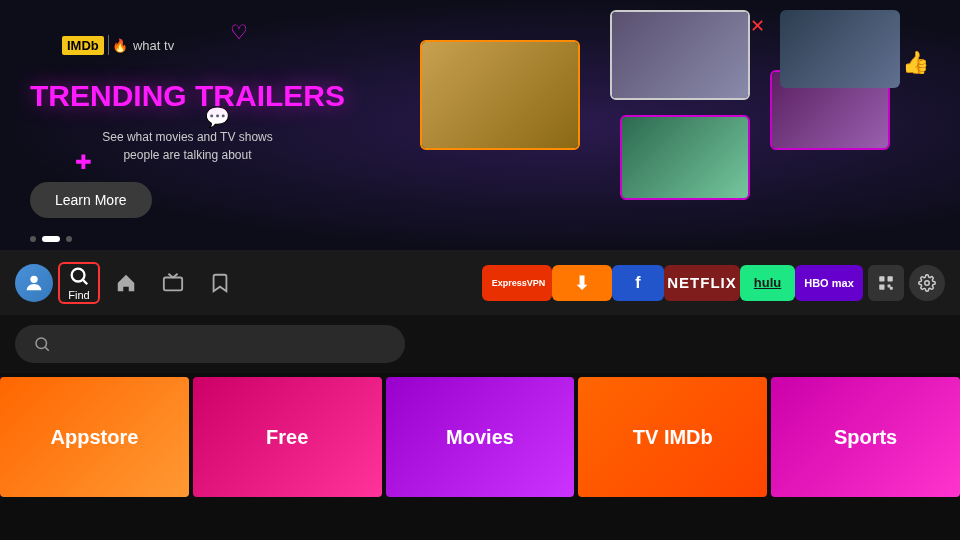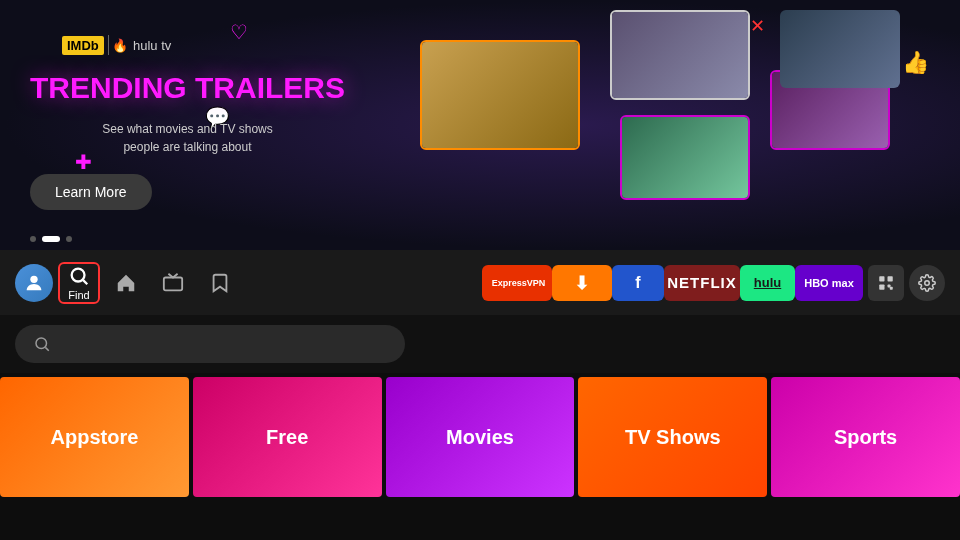--- a/index.html
+++ b/index.html
@@ -32,21 +32,21 @@
       position: absolute;
       left: 30px;
       top: 35px;
       z-index: 2;
     }
 
     .logo-bar {
       display: flex;
       align-items: center;
       gap: 4px;
-      margin-bottom: 16px;
+      margin-bottom: 24px;
       padding-left: 32px;
     }
 
     .imdb-logo {
       background: #f5c518;
       color: #000;
       font-weight: 900;
       font-size: 13px;
       padding: 2px 5px;
       border-radius: 2px;
@@ -399,21 +399,21 @@
 
 <div class="hero">
   <div class="hero-bg"></div>
 
   <div class="hero-left">
     <div class="logo-bar">
       <div class="imdb-logo">IMDb</div>
       <div class="divider-line"></div>
       <div class="firetv-logo">
         <span style="color:#ff6b35;">🔥</span>
-        <span>hulu tv</span>
+        <span>what tv</span>
       </div>
     </div>
     <div class="hero-title">TRENDING TRAILERS</div>
     <div class="hero-subtitle">
       <span>See what movies and TV shows</span><br>
       <span>people are talking about</span>
     </div>
     <button class="learn-more-btn">Learn More</button>
   </div>
 
@@ -529,15 +529,15 @@
       <circle cx="11" cy="11" r="7"></circle>
       <line x1="16.5" y1="16.5" x2="21" y2="21"></line>
     </svg>
   </div>
 </div>
 
 <div class="categories">
   <div class="cat-tile cat-appstore">Appstore</div>
   <div class="cat-tile cat-free">Free</div>
   <div class="cat-tile cat-movies">Movies</div>
-  <div class="cat-tile cat-tvshows">TV Shows</div>
+  <div class="cat-tile cat-tvshows">TV IMDb</div>
   <div class="cat-tile cat-sports">Sports</div>
 </div>
 
 </body></html>

